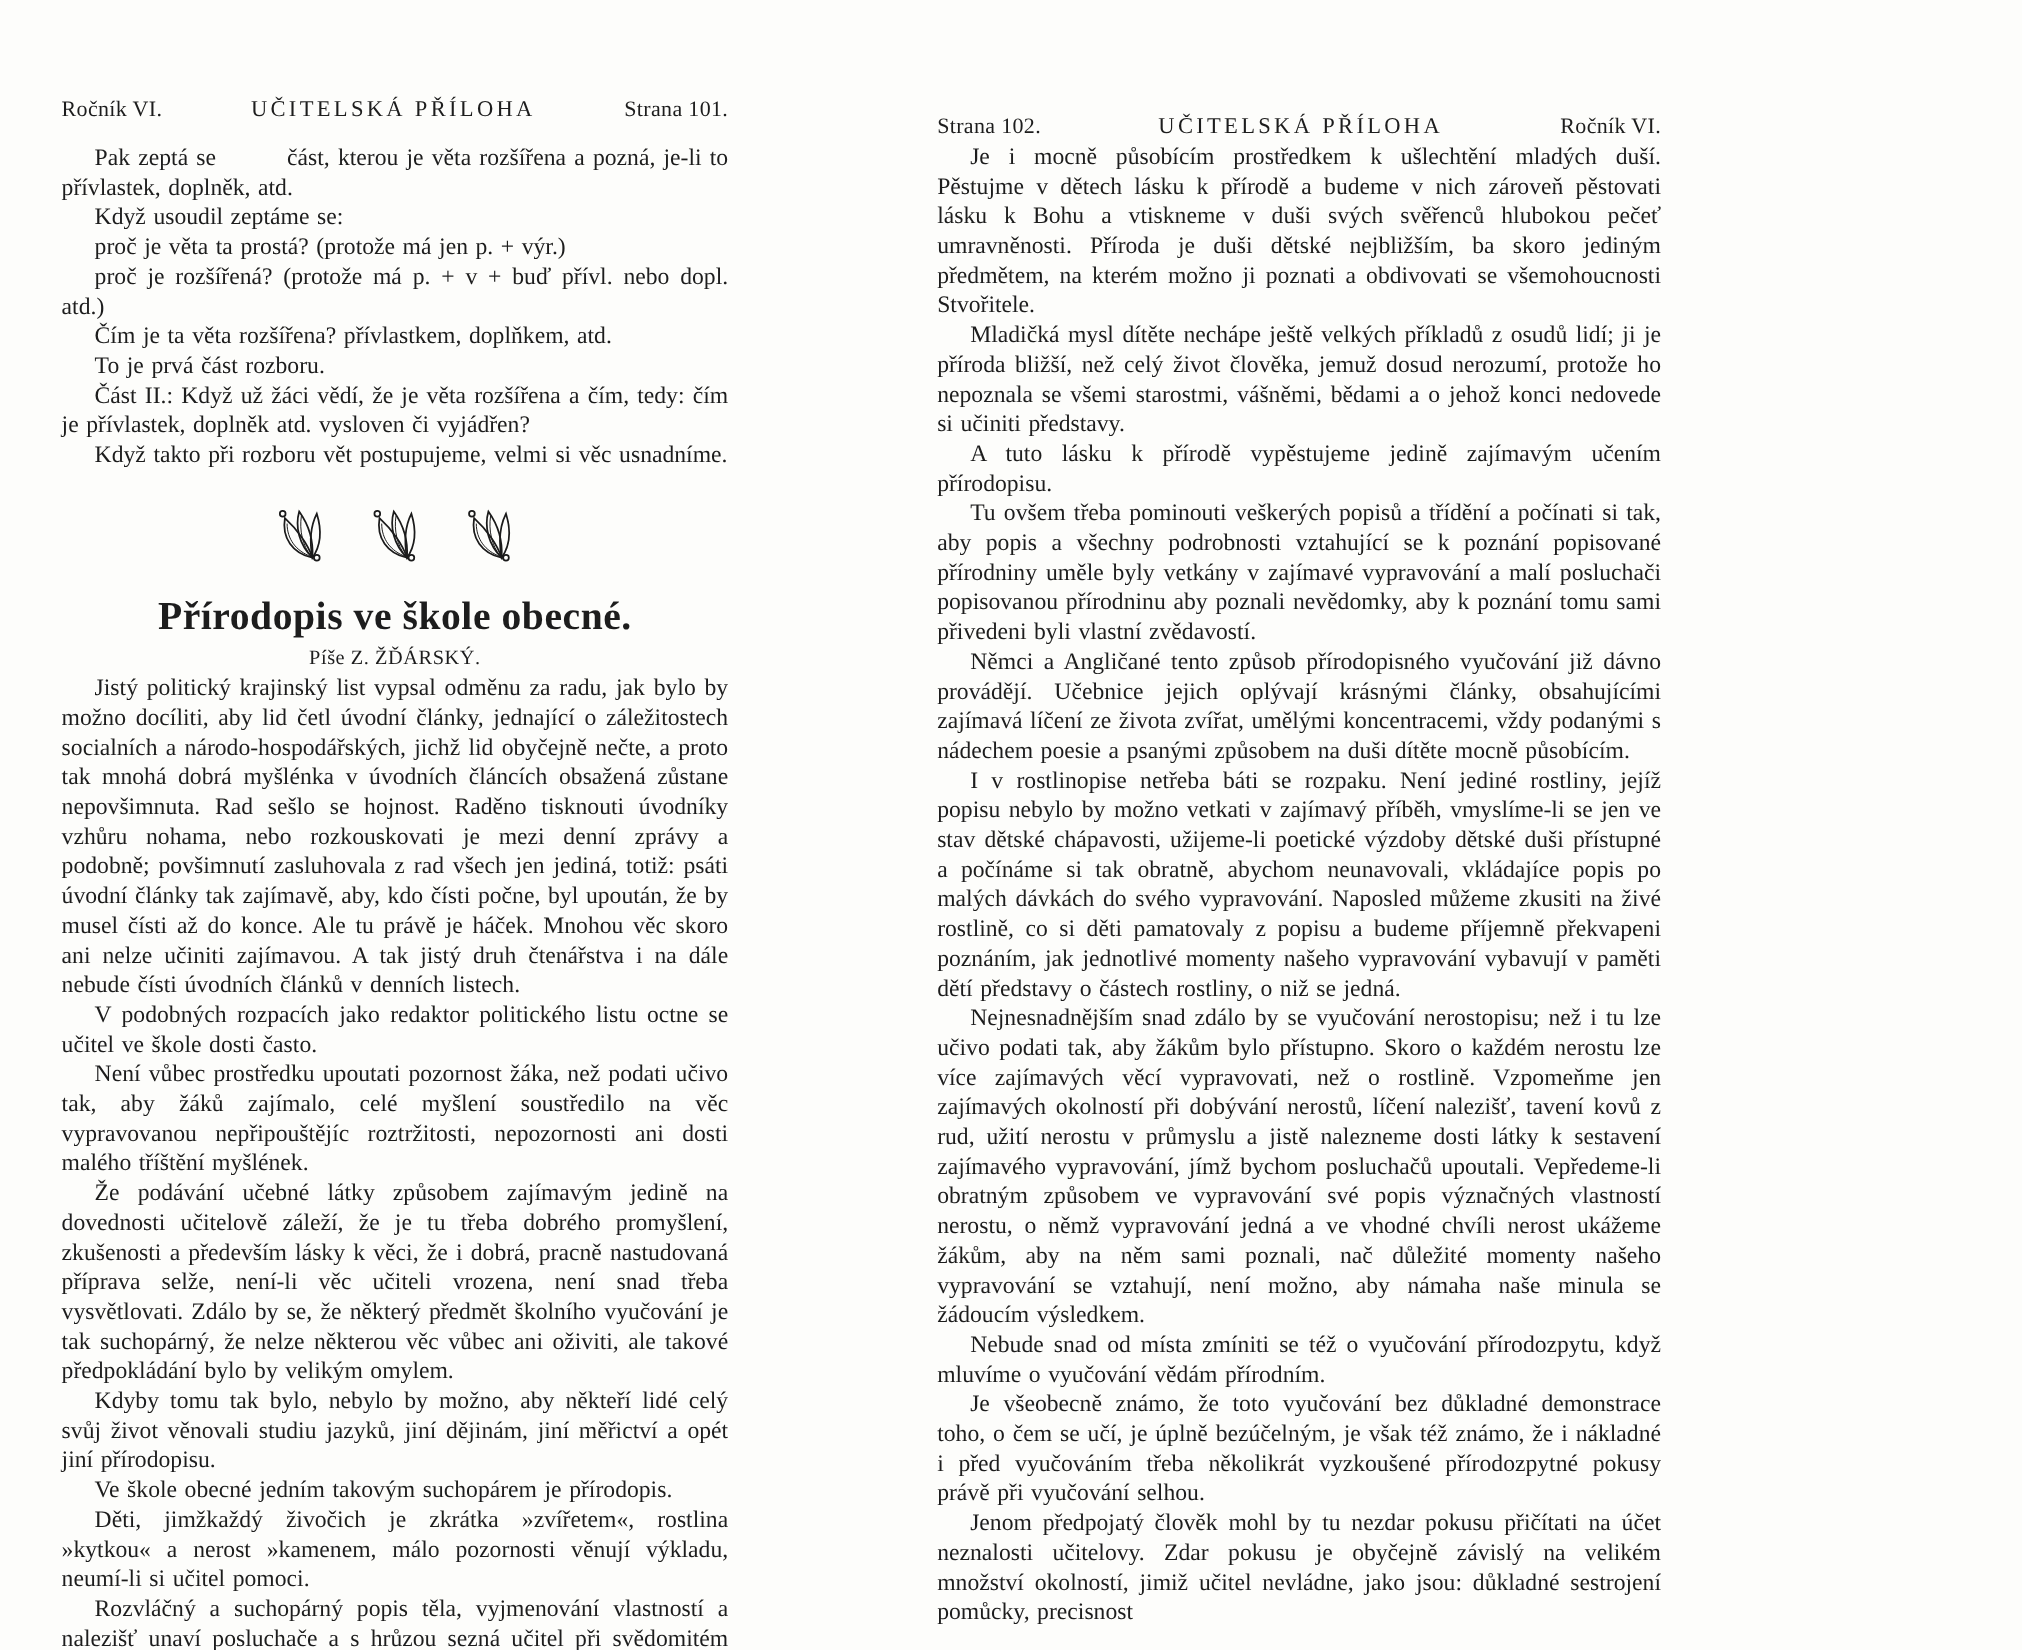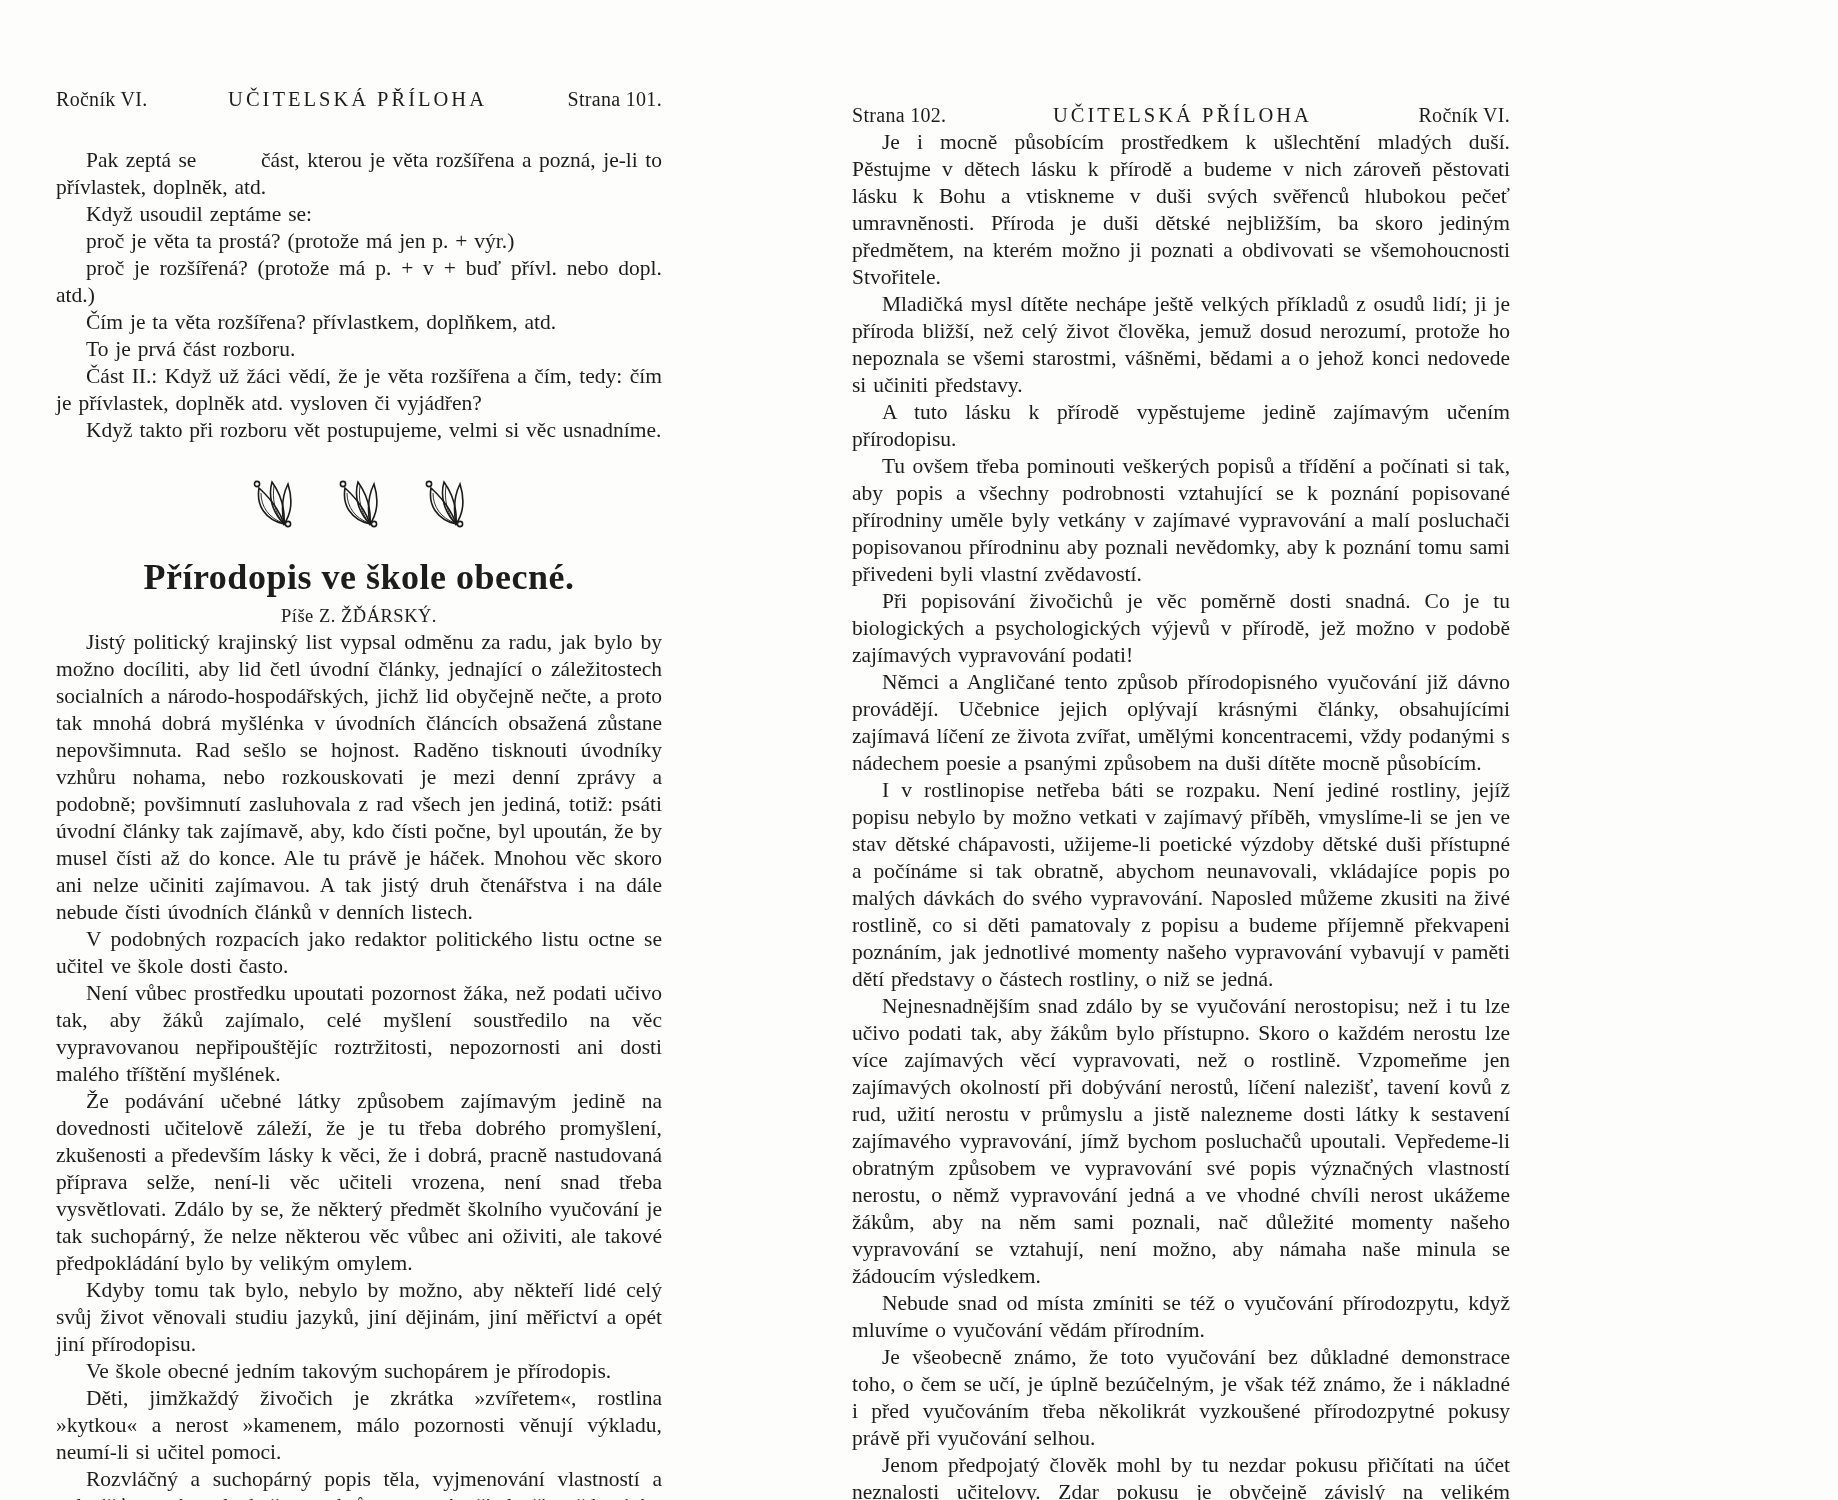--- a/index.html
+++ b/index.html
@@ -22,21 +22,21 @@
   .running-head .journal { letter-spacing: 3px; font-size: 20.5px; }
 
   .para {
     margin: 0;
     font-size: 21.5px;
     line-height: 27px;
     text-align: justify;
     text-indent: 30px;
     word-spacing: 1.5px;
   }
-  .intro { margin-top: 36px; }
+  .intro { margin-top: 19px; }
   .body-text { margin-top: 2px; }
 
   .ornament-row {
     display: flex; justify-content: center; align-items: center;
     gap: 40px; margin-top: 30px; height: 56px;
   }
   .fleuron { display: inline-flex; }
 
   .article-title {
     margin: 26px 0 8px 0;
@@ -166,21 +166,20 @@
     <div class="body-text intro">
 
         <p class="para body-para">Je i mocně působícím prostředkem k ušlechtění mladých duší. Pěstujme v dětech lásku k přírodě a budeme v nich zároveň pěstovati lásku k Bohu a vtiskneme v duši svých svěřenců hlubokou pečeť umravněnosti. Příroda je duši dětské nejbližším, ba skoro jediným předmětem, na kterém možno ji poznati a obdivovati se všemohoucnosti Stvořitele.</p>
 
         <p class="para body-para">Mladičká mysl dítěte nechápe ještě velkých příkladů z osudů lidí; ji je příroda bližší, než celý život člověka, jemuž dosud nerozumí, protože ho nepoznala se všemi starostmi, vášněmi, bědami a o jehož konci nedovede si učiniti představy.</p>
 
         <p class="para body-para">A tuto lásku k přírodě vypěstujeme jedině zajímavým učením přírodopisu.</p>
 
         <p class="para body-para">Tu ovšem třeba pominouti veškerých popisů a třídění a počínati si tak, aby popis a všechny podrobnosti vztahující se k poznání popisované přírodniny uměle byly vetkány v zajímavé vypravování a malí posluchači popisovanou přírodninu aby poznali nevědomky, aby k poznání tomu sami přivedeni byli vlastní zvědavostí.</p>
 
-        <p class="para body-para">Při popisování živočichů je věc poměrně dosti snadná. Co je tu biologických a psychologických výjevů v přírodě, jež možno v podobě zajímavých vypravování podati!</p>
 
         <p class="para body-para">Němci a Angličané tento způsob přírodopisného vyučování již dávno provádějí. Učebnice jejich oplývají krásnými články, obsahujícími zajímavá líčení ze života zvířat, umělými koncentracemi, vždy podanými s nádechem poesie a psanými způsobem na duši dítěte mocně působícím.</p>
 
         <p class="para body-para">I v rostlinopise netřeba báti se rozpaku. Není jediné rostliny, jejíž popisu nebylo by možno vetkati v zajímavý příběh, vmyslíme-li se jen ve stav dětské chápavosti, užijeme-li poetické výzdoby dětské duši přístupné a počínáme si tak obratně, abychom neunavovali, vkládajíce popis po malých dávkách do svého vypravování. Naposled můžeme zkusiti na živé rostlině, co si děti pamatovaly z popisu a budeme příjemně překvapeni poznáním, jak jednotlivé momenty našeho vypravování vybavují v paměti dětí představy o částech rostliny, o niž se jedná.</p>
 
         <p class="para body-para">Nejnesnadnějším snad zdálo by se vyučování nerostopisu; než i tu lze učivo podati tak, aby žákům bylo přístupno. Skoro o každém nerostu lze více zajímavých věcí vypravovati, než o rostlině. Vzpomeňme jen zajímavých okolností při dobývání nerostů, líčení nalezišť, tavení kovů z rud, užití nerostu v průmyslu a jistě nalezneme dosti látky k sestavení zajímavého vypravování, jímž bychom posluchačů upoutali. Vepředeme-li obratným způsobem ve vypravování své popis význačných vlastností nerostu, o němž vypravování jedná a ve vhodné chvíli nerost ukážeme žákům, aby na něm sami poznali, nač důležité momenty našeho vypravování se vztahují, není možno, aby námaha naše minula se žádoucím výsledkem.</p>
 
         <p class="para body-para">Nebude snad od místa zmíniti se též o vyučování přírodozpytu, když mluvíme o vyučování vědám přírodním.</p>
 
         <p class="para body-para">Je všeobecně známo, že toto vyučování bez důkladné demonstrace toho, o čem se učí, je úplně bezúčelným, je však též známo, že i nákladné i před vyučováním třeba několikrát vyzkoušené přírodozpytné pokusy právě při vyučování selhou.</p>

